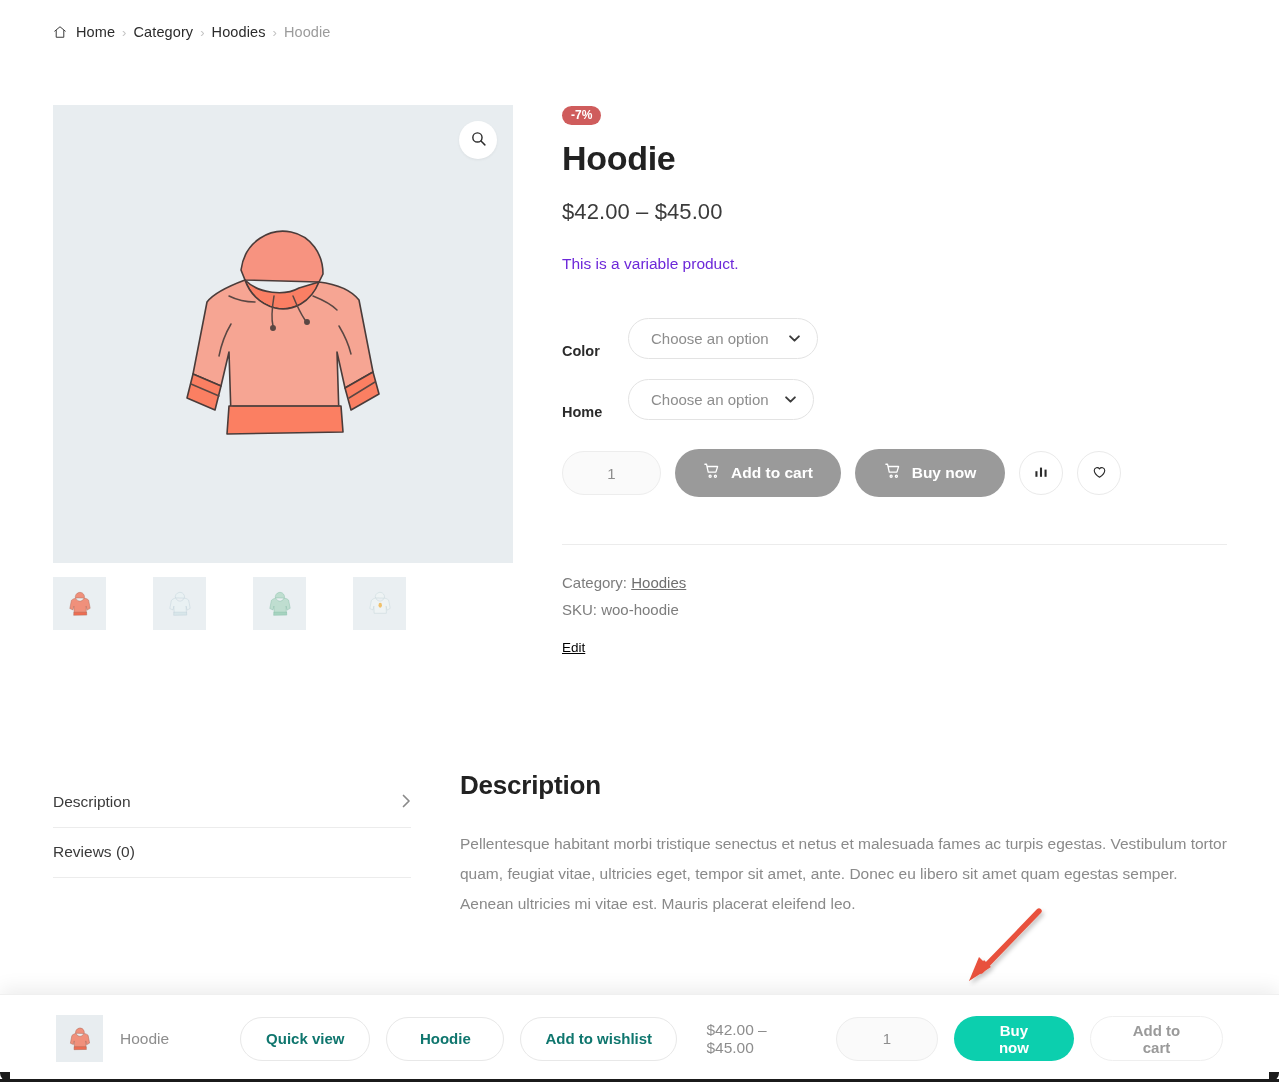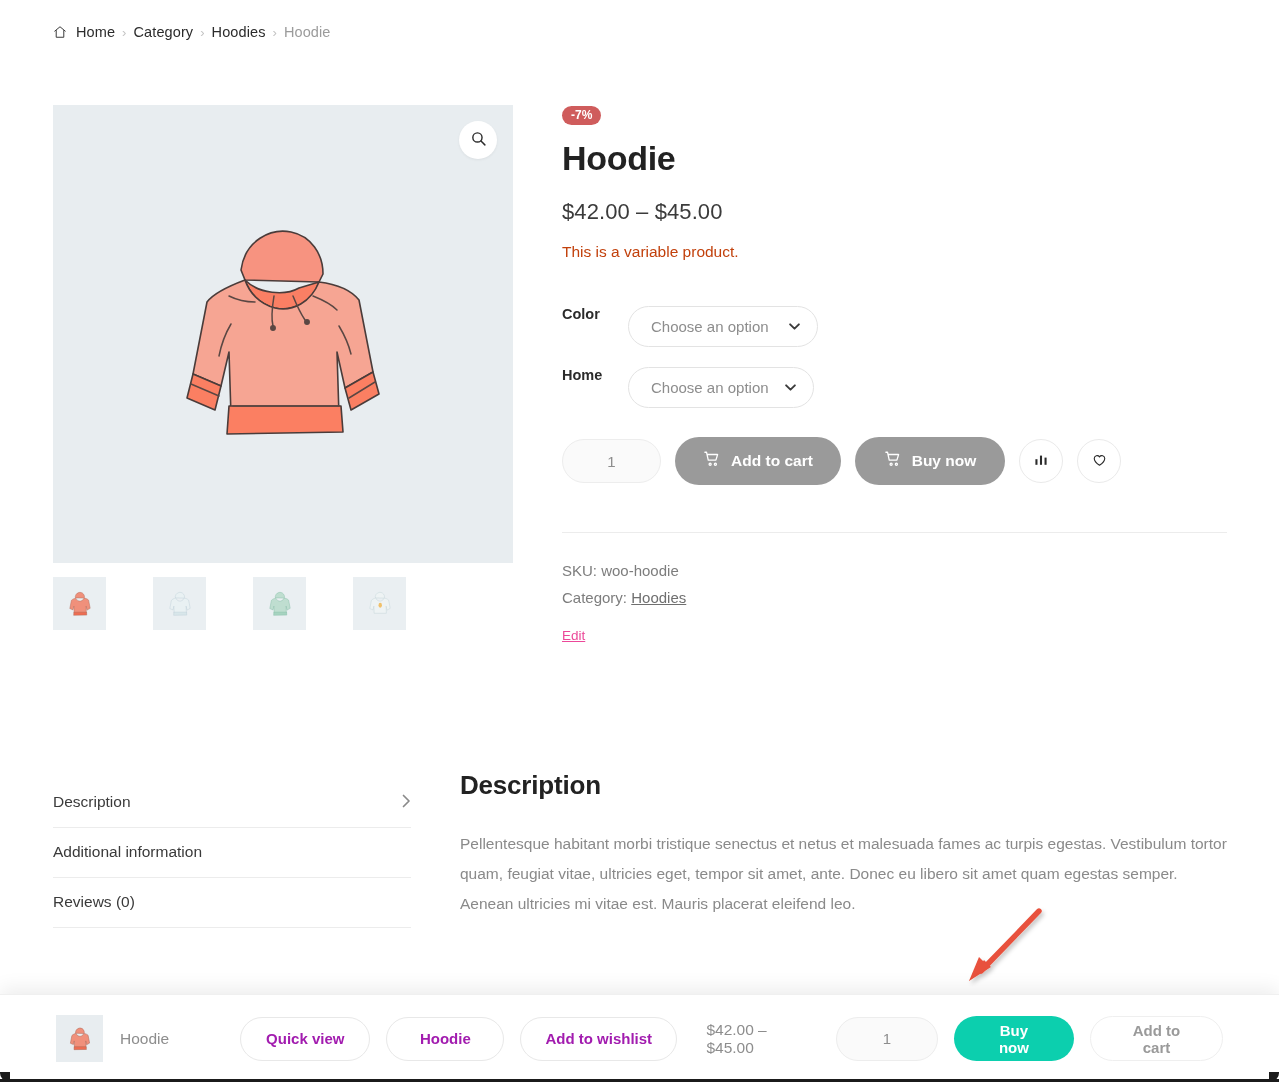--- a/index.html
+++ b/index.html
@@ -63,24 +63,24 @@
     background: #cf5c5c; color: #fff;
     font-size: 12px; font-weight: 700;
     padding: 3px 9px 4px; border-radius: 11px;
     line-height: 1;
   }
   .product-title {
     margin: 15px 0 0; font-size: 34px; font-weight: 700;
     color: #222; letter-spacing: -.3px; line-height: 1.1;
   }
   .price { margin-top: 22px; font-size: 22px; color: #3b3b3b; letter-spacing: .1px; }
-  .short-desc { margin-top: 18px; font-size: 15.5px; color: #c2410c; }
+  .short-desc { margin-top: 30px; font-size: 15.5px; color: #6d28d9; }
 
   .variations { margin-top: 45px; }
-  .var-row { display: flex; align-items: flex-start; margin-bottom: 20px; }
+  .var-row { display: flex; align-items: flex-end; margin-bottom: 20px; }
   .var-label {
     font-size: 14.5px; font-weight: 700; color: #2b2b2b;
     width: 66px; flex: none;
   }
   .var-select {
     display: flex; align-items: center; justify-content: space-between;
     height: 41px; border: 1px solid #e3e3e3; border-radius: 21px;
     background: #fff; padding: 0 17px 0 22px;
     font-size: 15px; color: #8d8d8d; cursor: pointer;
     gap: 16px;
@@ -106,21 +106,21 @@
   .icon-circle {
     width: 44px; height: 44px; border-radius: 50%;
     border: 1px solid #eaeaea; background: #fff;
     display: flex; align-items: center; justify-content: center;
     cursor: pointer; padding: 0;
   }
 
   .meta-divider { border-top: 1px solid #ececec; margin-top: 47px; }
   .meta { margin-top: 25px; font-size: 15px; color: #7d7d7d; line-height: 1.75; }
   .meta a { color: #6f6f6f; text-decoration: underline; }
-  .edit-link { display: inline-block; margin-top: 17px; font-size: 13.5px; color: #ec4899; text-decoration: underline; }
+  .edit-link { display: inline-block; margin-top: 17px; font-size: 13.5px; color: #000000; text-decoration: underline; }
 
   
   .tabs { position: absolute; left: 53px; top: 778px; width: 358px; }
   .tab-item {
     display: flex; align-items: center; justify-content: space-between;
     border-bottom: 1px solid #ececec;
     padding: 15px 0 16px;
     font-size: 15.5px; color: #3a3a3a; cursor: pointer;
   }
   .tab-item .chev { color: #8a8a8a; font-size: 14px; font-weight: 600; }
@@ -142,21 +142,21 @@
     display: flex; align-items: center;
     padding: 0 56px;
   }
   .sb-thumb {
     width: 47px; height: 47px; background: #e8edf0; flex: none;
     display: flex; align-items: center; justify-content: center; overflow: hidden;
   }
   .sb-name { margin-left: 17px; font-size: 15.5px; color: #8d8d8d; }
   .sb-btn {
     height: 44px; border: 1px solid #e8e8e8; border-radius: 23px;
-    background: #fff; color: #a21caf; font-weight: 700; font-size: 15px;
+    background: #fff; color: #0f766e; font-weight: 700; font-size: 15px;
     display: inline-flex; align-items: center; justify-content: center;
     cursor: pointer; padding: 0 22px;
     font-family: "Liberation Sans", sans-serif;
   }
   .sb-price { font-size: 15.5px; color: #8d8d8d; }
   .sb-qty {
     width: 102px; height: 44px; border: 1px solid #ededed; border-radius: 23px;
     background: #fafafa; text-align: center; font-size: 15px; color: #8d8d8d;
     font-family: "Liberation Sans", sans-serif;
   }
@@ -354,40 +354,37 @@
           <svg width="17" height="17" viewBox="0 0 24 24" fill="none" stroke="#2b2b2b" stroke-width="1.6">
             <path d="M12 20s-7.4-4.6-7.4-9.4A4.1 4.1 0 0 1 12 8.2a4.1 4.1 0 0 1 7.4 2.4C19.4 15.4 12 20 12 20Z"></path>
           </svg>
         </span>
       </button>
     </div>
 
     <div class="meta-divider"></div>
 
     <div class="meta">
-      <div>SKU: woo-hoodie</div>
       <div>
         <span>Category:</span>
         <a href="#">Hoodies</a>
       </div>
+      <div>SKU: woo-hoodie</div>
     </div>
     <a class="edit-link" href="#">Edit</a>
   </div>
 
   <div class="tabs">
     <div class="tab-item">
       <span>Description</span>
       <span class="chev">
         <svg width="9" height="14" viewBox="0 0 9 14">
             <path d="M1.5 1.5 7 7l-5.5 5.5" fill="none" stroke="#8a8a8a" stroke-width="1.7" stroke-linecap="round" stroke-linejoin="round"></path>
           </svg>
       </span>
-    </div>
-    <div class="tab-item">
-      <span>Additional information</span>
     </div>
     <div class="tab-item">
       <span>Reviews (0)</span>
     </div>
   </div>
 
   <div class="desc-panel">
     <h2 class="desc-title">Description</h2>
     <p class="desc-body">Pellentesque habitant morbi tristique senectus et netus et malesuada fames ac turpis egestas. Vestibulum tortor quam, feugiat vitae, ultricies eget, tempor sit amet, ante. Donec eu libero sit amet quam egestas semper. Aenean ultricies mi vitae est. Mauris placerat eleifend leo.</p>
   </div>

